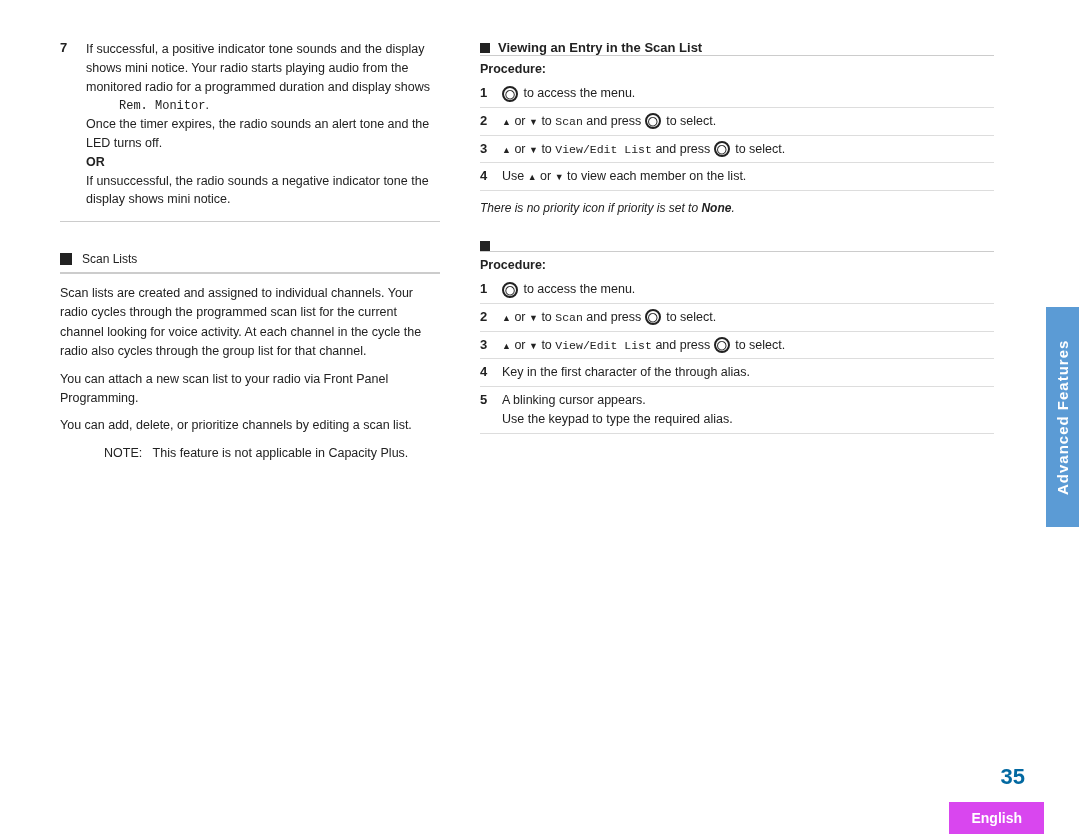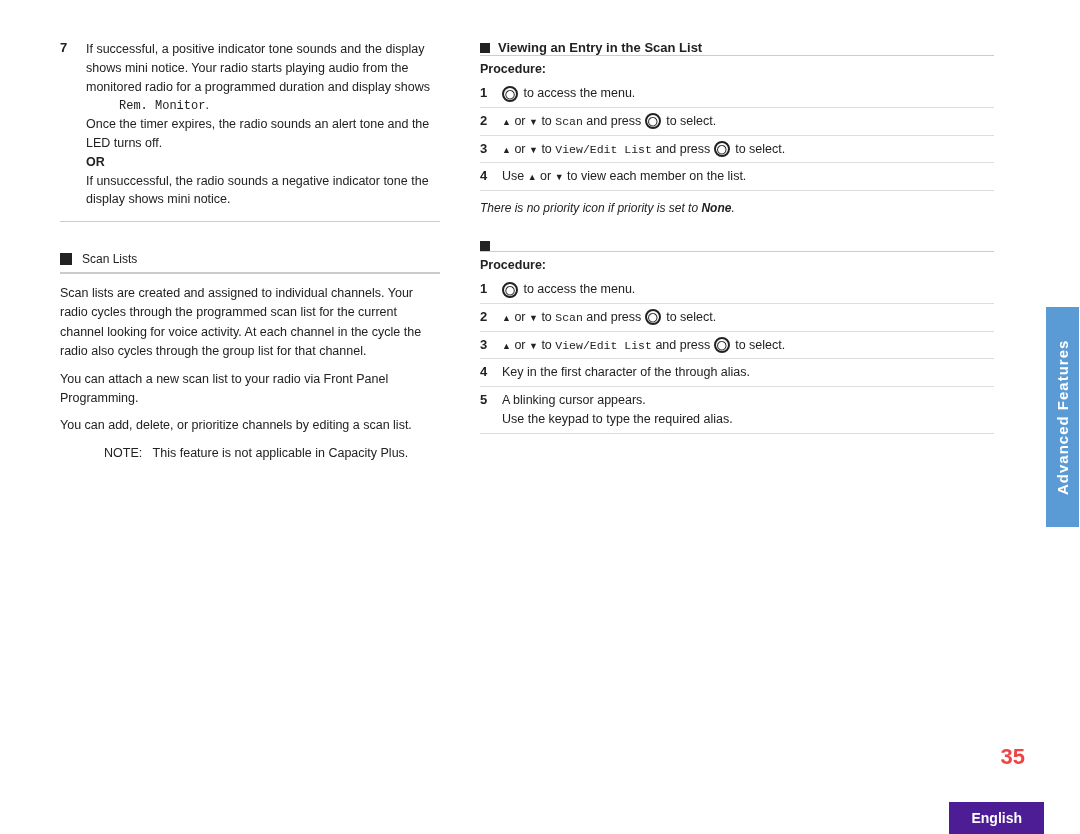--- a/index.html
+++ b/index.html
@@ -234,33 +234,33 @@
     }
 
     .italic-note .bold {
       font-weight: bold;
       font-style: italic;
     }
 
     
     .page-number {
       position: absolute;
-      bottom: 64px;
+      bottom: 44px;
       right: 55px;
       font-size: 22px;
       font-weight: bold;
-      color: #ef4444;
+      color: #0369a1;
     }
 
     
     .english-badge {
       position: absolute;
       bottom: 0;
       right: 36px;
-      background: #4c1d95;
+      background: #d946ef;
       color: #fff;
       font-size: 14px;
       font-weight: bold;
       padding: 8px 22px;
     }
 
     .right-col-section {
       margin-bottom: 16px;
     }
   </style>

